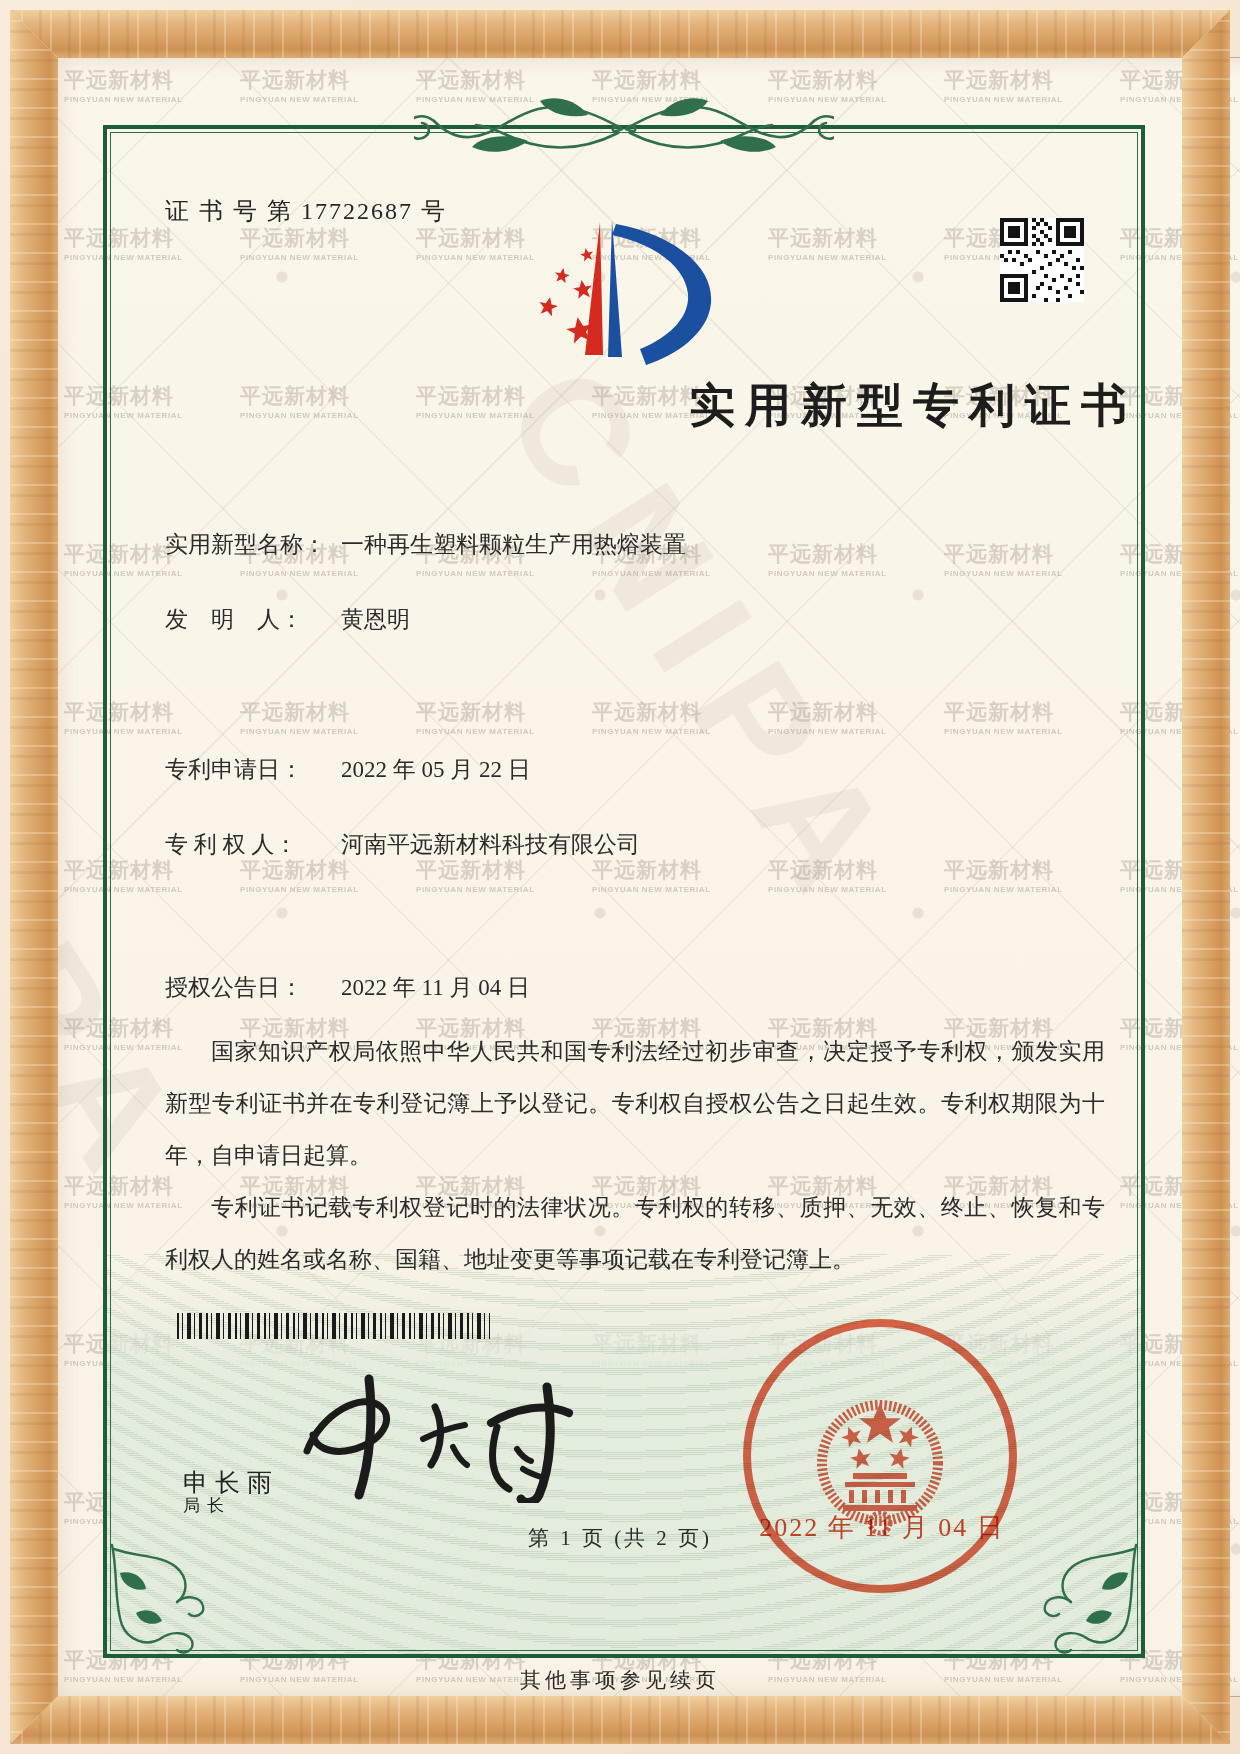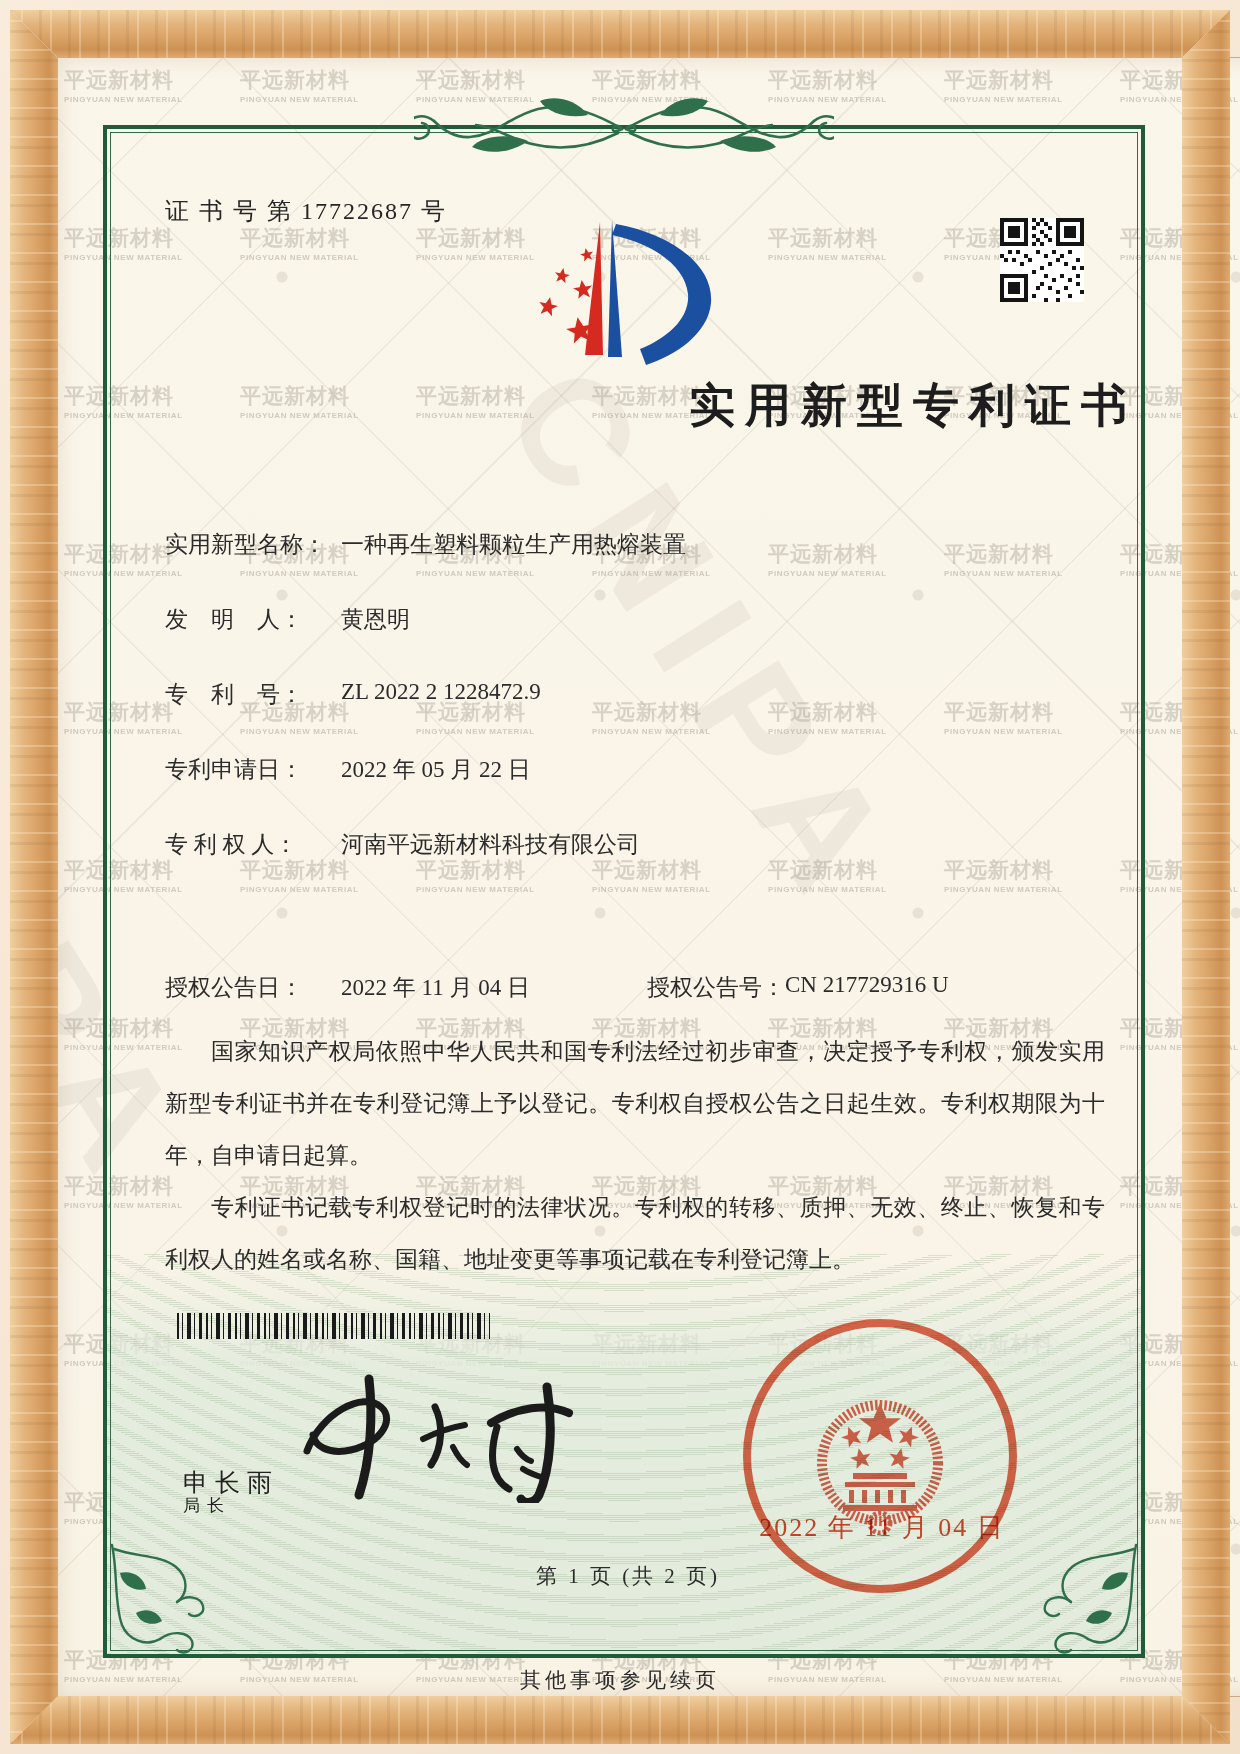--- a/index.html
+++ b/index.html
@@ -75,22 +75,22 @@
   .barcode{left:119px;top:1255px;width:313px;height:26px;background-image:
       repeating-linear-gradient(90deg,#1a1a1a 0 2px,rgba(0,0,0,0) 2px 5px,#1a1a1a 5px 6px,rgba(0,0,0,0) 6px 10px,#1a1a1a 10px 14px,rgba(0,0,0,0) 14px 17px,#1a1a1a 17px 18px,rgba(0,0,0,0) 18px 22px,#1a1a1a 22px 25px,rgba(0,0,0,0) 25px 29px);}
   .commissioner-label{left:125px;top:1436px;font-family:"Liberation Sans","DejaVu Sans",sans-serif;
       font-size:17px;letter-spacing:7px;color:#222;}
   .commissioner-name{left:125px;top:1408px;font-family:"Liberation Sans","DejaVu Sans",sans-serif;
       font-size:25px;letter-spacing:7px;color:#222;}
   .signature-box{left:227px;top:1305px;}
   .seal-box{left:679px;top:1255px;mix-blend-mode:multiply;}
   .seal-date{left:664px;top:1452px;width:320px;text-align:center;font-size:26px;
       letter-spacing:2px;color:#d94a2c;z-index:6;mix-blend-mode:multiply;}
-  .page-number{left:45px;top:1504px;width:1034px;text-align:center;font-size:21px;
-      letter-spacing:3px;color:#2b2b2b;z-index:6;padding-left:8px;}
+  .page-number{left:45px;top:1466px;width:1034px;text-align:center;font-size:21px;
+      letter-spacing:3px;color:#2b2b2b;z-index:6;}
   .continuation-note{left:45px;top:1608px;width:1034px;text-align:center;font-size:21px;
       letter-spacing:4px;color:#2b2b2b;}
 </style>
 </head>
 <body>
 
 <div class="stage">
 
   <div class="wood wood-grain-h wood-top"></div>
   <div class="wood wood-grain-h wood-bottom"></div>
@@ -542,40 +542,32 @@
     <div class="abs cert-title">实用新型专利证书</div>
 
     <div class="abs field-row fr0">
       <span class="field-label">实用新型名称：</span>
       <span class="field-value">一种再生塑料颗粒生产用热熔装置</span>
     </div>
     <div class="abs field-row fr1">
       <span class="field-label">发　明　人：</span>
       <span class="field-value">黄恩明</span>
     </div>
-    <div class="abs field-row fr2">
-      <span class="field-label">专　利　号：</span>
-      <span class="field-value">ZL 2022 2 1228472.9</span>
-    </div>
     <div class="abs field-row fr3">
       <span class="field-label">专利申请日：</span>
       <span class="field-value">2022 年 05 月 22 日</span>
     </div>
     <div class="abs field-row fr4">
       <span class="field-label">专 利 权 人：</span>
       <span class="field-value">河南平远新材料科技有限公司</span>
     </div>
 
     <div class="abs field-row grant-row" style="position:absolute;">
       <span class="field-label">授权公告日：</span>
       <span class="field-value">2022 年 11 月 04 日</span>
-      <span class="grant-pair2">
-        <span>授权公告号：</span>
-        <span>CN 217729316 U</span>
-      </span>
     </div>
 
     <div class="abs legal-block" id="legal-block">
         <p>国家知识产权局依照中华人民共和国专利法经过初步审查，决定授予专利权，颁发实用新型专利证书并在专利登记簿上予以登记。专利权自授权公告之日起生效。专利权期限为十年，自申请日起算。</p>
         <p>专利证书记载专利权登记时的法律状况。专利权的转移、质押、无效、终止、恢复和专利权人的姓名或名称、国籍、地址变更等事项记载在专利登记簿上。</p>
       </div>
 
     <div class="abs barcode"></div>
 
     <div class="abs commissioner-label">局长</div>

